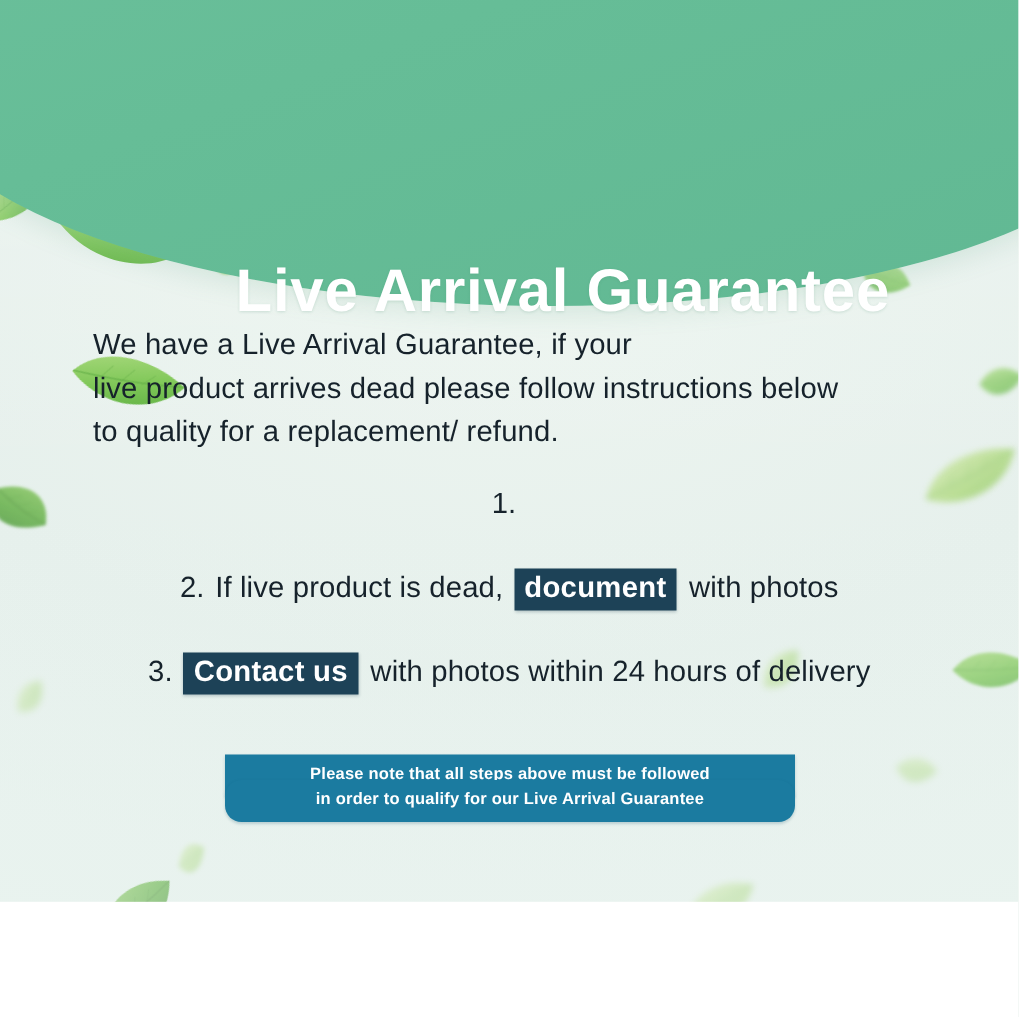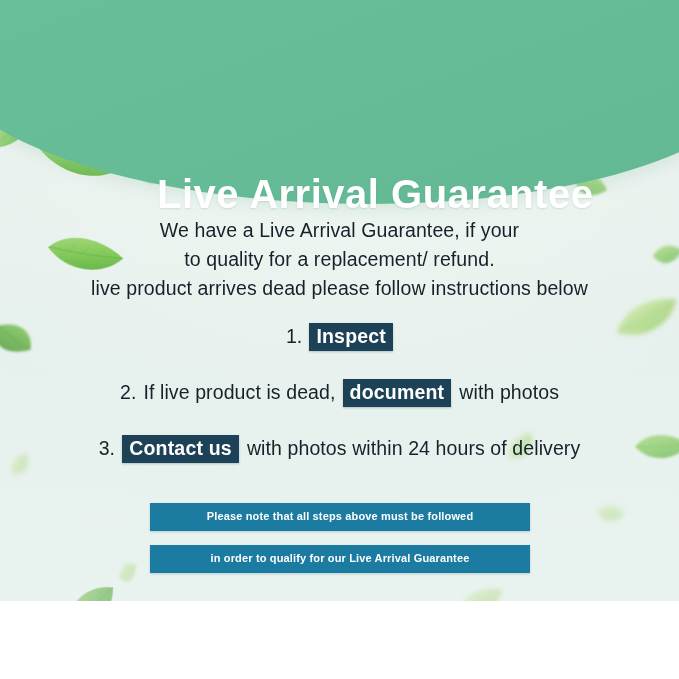--- a/index.html
+++ b/index.html
@@ -62,26 +62,26 @@
     white-space: nowrap;
     text-shadow: 0 1px 2px rgba(70,140,110,0.20);
   }
 
   
   .intro {
     position: absolute;
     left: 0;
     top: 216px;
     width: 679px;
-    text-align: center;
+    text-align: left;
     color: #16222b;
     font-size: 19.5px;
     line-height: 29px;
     letter-spacing: 0.1px;
-    padding: 0 20px;
+    padding: 0 62px;
     box-sizing: border-box;
   }
   .intro .line { display: block; white-space: nowrap; }
 
   
   .steps {
     position: absolute;
     left: 0;
     top: 320px;
     width: 679px;
@@ -123,21 +123,21 @@
     font-weight: 700;
     letter-spacing: 0.15px;
     text-align: center;
     line-height: 1;
     padding: 8px 6px 9px 6px;
     box-sizing: border-box;
     white-space: nowrap;
     box-shadow: 0 1px 2px rgba(20,80,110,0.22);
   }
   .note-1 { top: 503px; }
-  .note-2 { top: 545px; }
+  .note-2 { top: 520px; border-radius: 11px; }
 
   
   .leaf {
     position: absolute;
     transform-origin: 50% 50%;
     pointer-events: none;
   }
   .leaf svg { display: block; width: 100%; height: 100%; }
 </style>
 </head>
@@ -540,30 +540,29 @@
       </div>
     </div>
 
   <div class="bg-sheen"></div>
 
   <div class="banner"></div>
   <div class="banner-title">Live Arrival Guarantee</div>
 
   <div class="intro">
     <span class="line">We have a Live Arrival Guarantee, if your</span>
+    <span class="line">live product arrives dead please follow instructions below</span>
     <span class="line">to quality for a replacement/ refund.</span>
-    <span class="line">live product arrives dead please follow instructions below</span>
   </div>
 
   <div class="steps">
 
     <div class="step">
       <span class="step-num">1.</span>
 
-      <span class="highlight">Inspect</span>
     </div>
 
     <div class="step">
       <span class="step-num">2.</span>
       <span class="step-text-before">If live product is dead,</span>
       <span class="highlight">document</span>
       <span class="step-text-after">with photos</span>
     </div>
 
     <div class="step">

